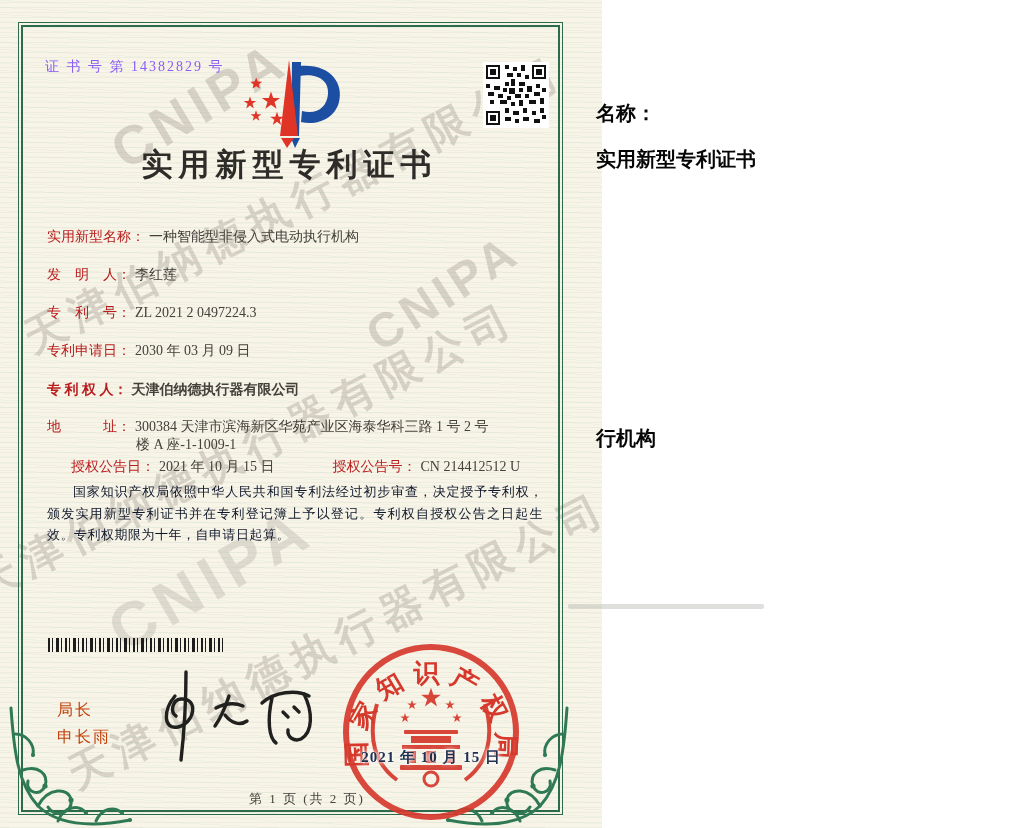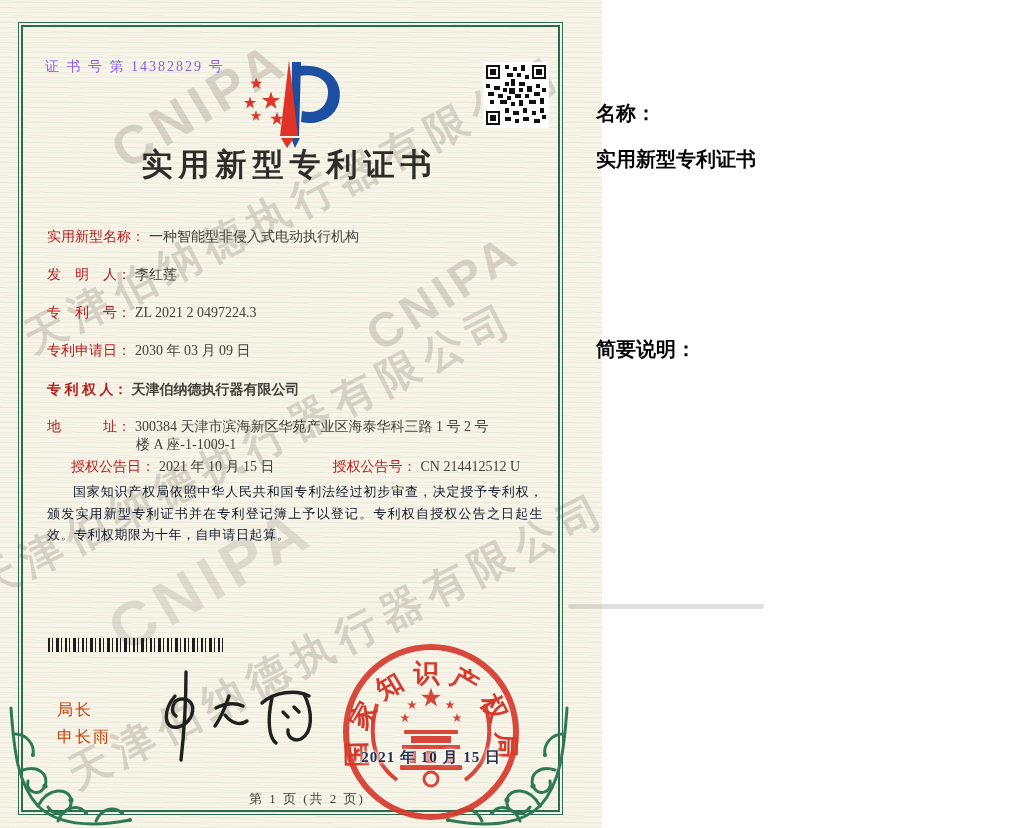--- a/index.html
+++ b/index.html
@@ -252,16 +252,16 @@
         <path d="M144,62 C154,96 146,122 124,138" fill="none" stroke="#d6382c" stroke-width="4"></path>
       </g>
     </svg>
     <div class="seal-date">2021 年 10 月 15 日</div>
 
     <div class="footer">第 1 页 (共 2 页)</div>
   </div>
 
   <div class="ann" style="top:100px;">名称：</div>
   <div class="ann" style="top:146px;">实用新型专利证书</div>
-  <div class="ann" style="top:336px;">简要说明：</div>
+  <div class="ann" style="top:425px;">行机构</div>
   <div class="ghost"></div>
 
 </div>
 
 </body></html>

